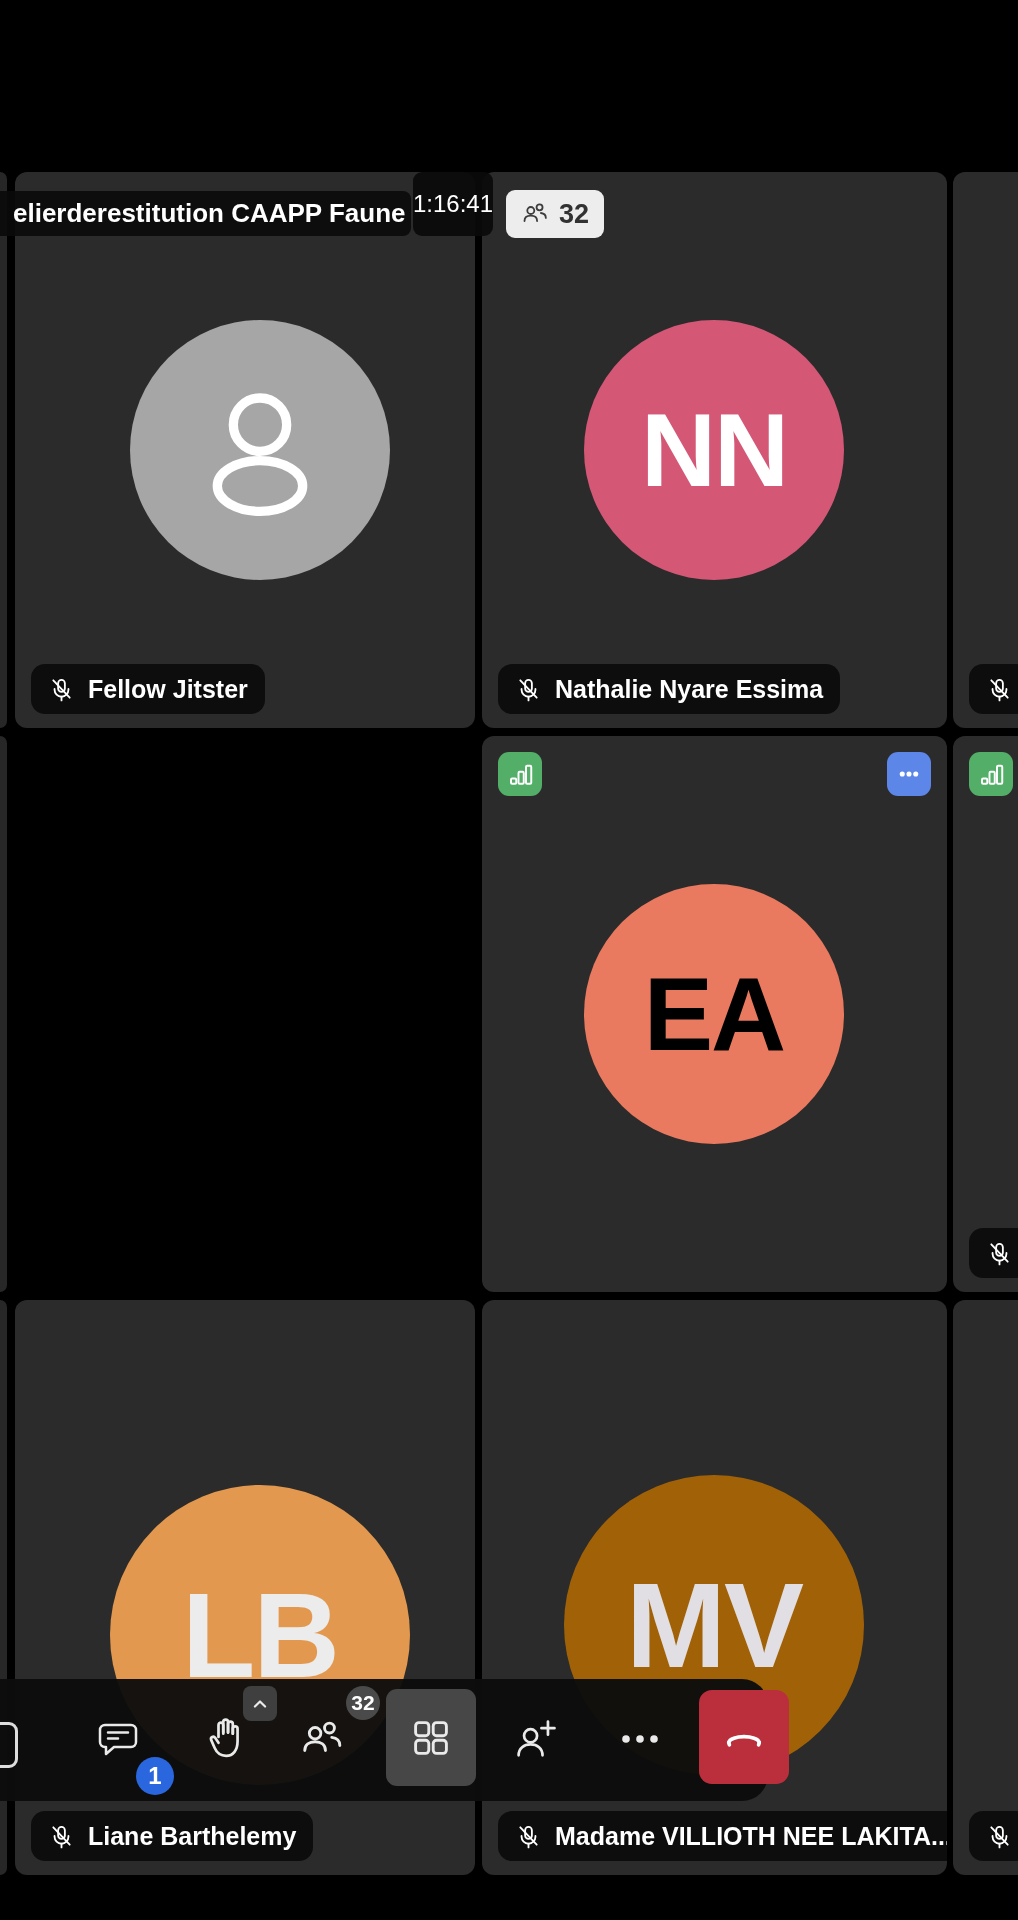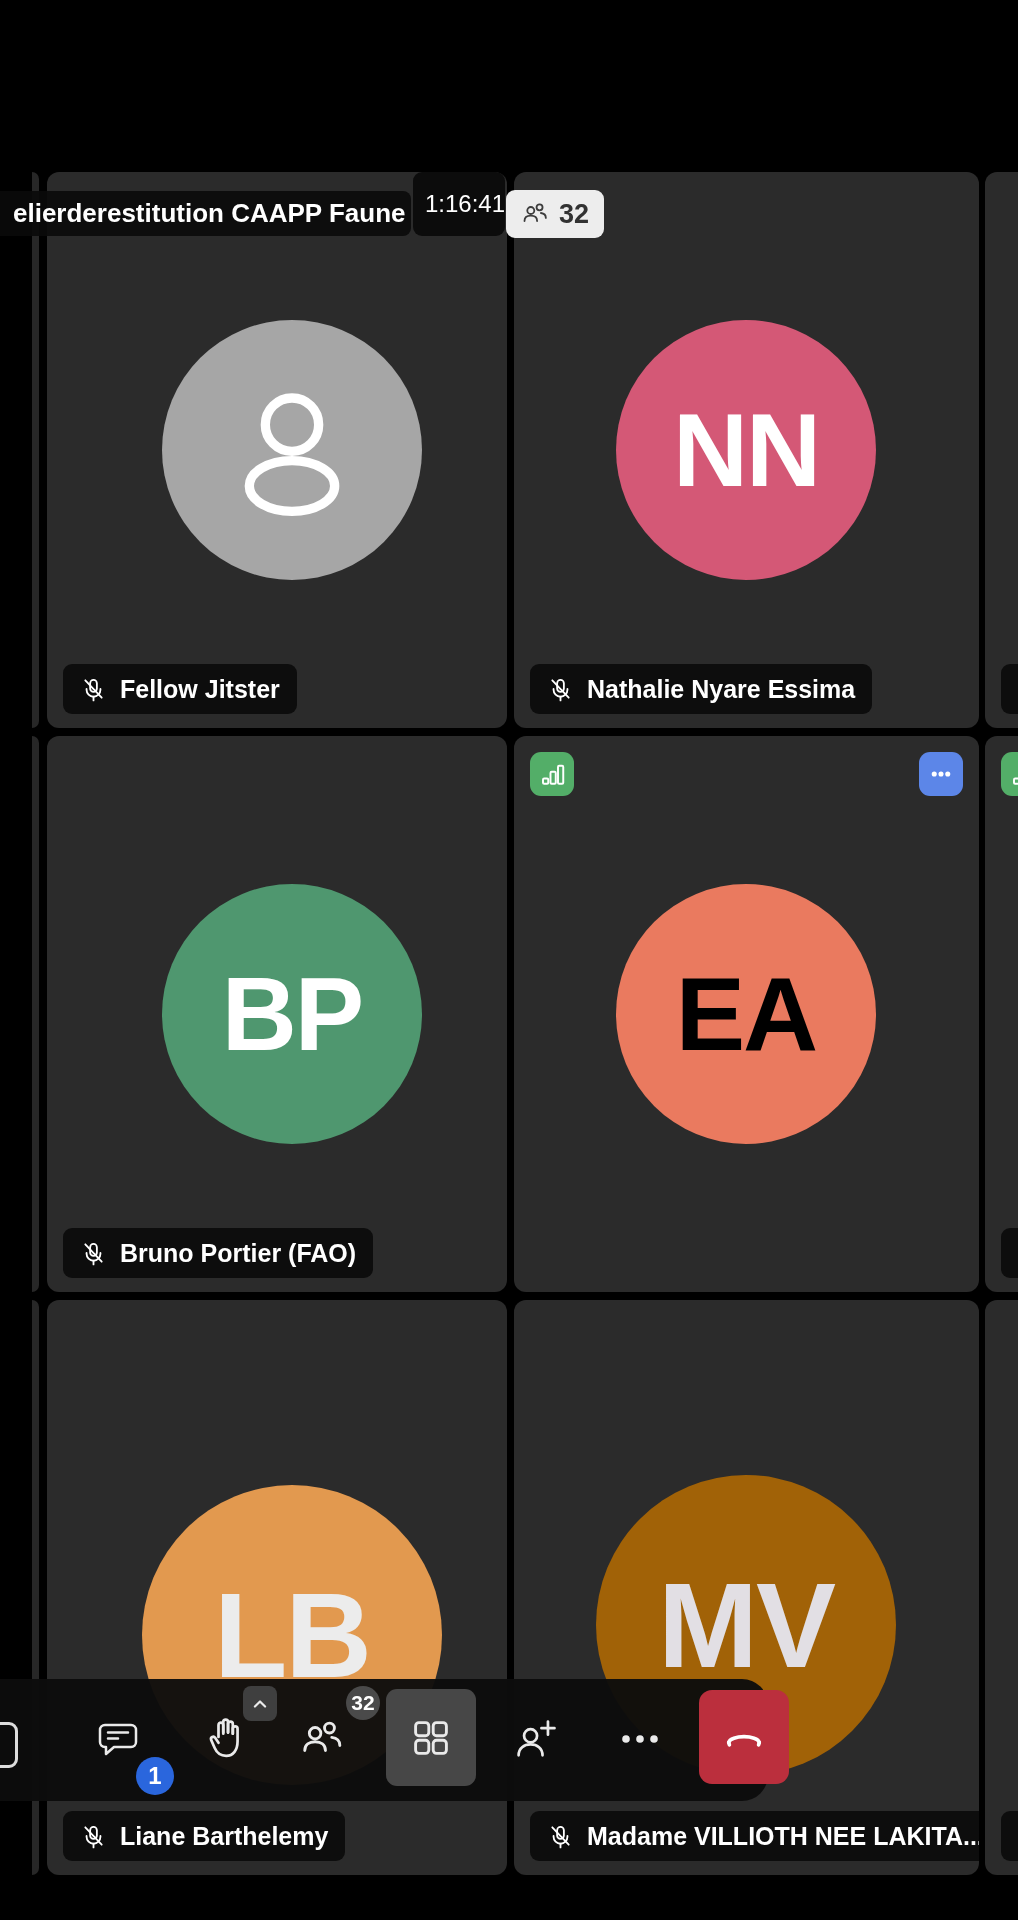--- a/index.html
+++ b/index.html
@@ -1,48 +1,48 @@
 <!DOCTYPE html>
 <html><head>
 <meta charset="utf-8">
 <style>
   html,body{margin:0;padding:0;background:#000;}
   #screen{
     position:relative;width:1018px;height:1920px;background:#000;overflow:hidden;
     font-family:"Liberation Sans",sans-serif;
   }
-  .tile{position:absolute;background:#2b2b2b;border-radius:12px;overflow:hidden;margin-left:32px;}
+  .tile{position:absolute;background:#2b2b2b;border-radius:12px;overflow:hidden;}
   .tile.sliver{background:#272727;border-radius:0 10px 10px 0;}
   .avatar{
     position:absolute;border-radius:50%;display:flex;align-items:center;justify-content:center;
     font-weight:700;letter-spacing:-2px;user-select:none;
   }
   .avatar.size-lg{width:260px;height:260px;font-size:104px;}
   .avatar.size-xl{width:300px;height:300px;font-size:120px;}
   .name-pill{
-    position:absolute;height:50px;background:rgba(8,8,8,.85);border-radius:9px;
+    position:absolute;height:50px;background:rgba(8,8,8,.85);border-radius:14px;
     display:flex;align-items:center;gap:13px;padding:0 17px;color:#fff;
     font-weight:700;font-size:25px;white-space:nowrap;justify-content:center;
   }
   .badge44{
     position:absolute;width:44px;height:44px;border-radius:11px;
     display:flex;align-items:center;justify-content:center;
   }
   .badge-green{background:#53ae68;}
   .badge-blue{background:#5c86e8;}
   
   #conference-bar{
     position:absolute;left:0;top:191px;width:411px;height:45px;background:rgba(10,10,10,.9);
     border-radius:0 8px 8px 0;display:flex;align-items:center;overflow:hidden;
   }
   #conference-bar .title{color:#fff;font-size:26px;font-weight:600;white-space:nowrap;padding-left:13px;}
   #timer-pill{
     position:absolute;left:413px;top:172px;width:80px;height:64px;background:rgba(10,10,10,.92);
     border-radius:9px;display:flex;align-items:center;justify-content:center;
-    color:#fff;font-size:24px;font-weight:400;padding-left:12px;
+    color:#fff;font-size:24px;font-weight:400;
   }
   #participants-pill{
     position:absolute;left:506px;top:190px;height:48px;padding:0 15px;background:#ededed;
     border-radius:9px;display:flex;align-items:center;gap:10px;color:#323232;
     font-size:27px;font-weight:600;
   }
   
   #toolbar{
     position:absolute;left:-30px;top:1679px;width:798px;height:122px;
     background:rgba(13,13,13,.96);border-radius:26px;z-index:20;
@@ -118,34 +118,20 @@
     <div class="name-pill" style="left:16px;bottom:14px">
       <svg class="icon" width="27" height="27" viewBox="0 0 28 28" fill="none" stroke="#fff" stroke-width="1.9" stroke-linecap="round">
         <rect x="10.5" y="4" width="7" height="12.5" rx="3.5"></rect>
         <path d="M6.8 13.5v.8a7.2 7.2 0 0 0 14.4 0v-.8"></path>
         <path d="M14 21.5v3.8"></path>
         <path d="M5.5 4.5 L22.5 22.5"></path>
       </svg>
     </div>
   </div>
 
-  <div class="tile" style="left:15px;top:736px;width:460px;height:556px">
-    <div class="avatar size-lg" style="left: 115px; top: 148px; background-color: rgb(79, 151, 111);">
-      <span style="color: rgb(255, 255, 255);">BP</span>
-    </div>
-    <div class="name-pill" style="left:16px;bottom:14px">
-      <svg class="icon" width="27" height="27" viewBox="0 0 28 28" fill="none" stroke="#fff" stroke-width="1.9" stroke-linecap="round">
-        <rect x="10.5" y="4" width="7" height="12.5" rx="3.5"></rect>
-        <path d="M6.8 13.5v.8a7.2 7.2 0 0 0 14.4 0v-.8"></path>
-        <path d="M14 21.5v3.8"></path>
-        <path d="M5.5 4.5 L22.5 22.5"></path>
-      </svg>
-      <span>Bruno Portier (FAO)</span>
-    </div>
-  </div>
 
   <div class="tile" style="left:482px;top:736px;width:465px;height:556px">
     <div class="badge44 badge-green" style="left:16px;top:16px">
       <svg class="icon" width="30" height="30" viewBox="0 0 40 40" fill="none" stroke="#fff" stroke-width="2.6">
         <rect x="8" y="26" width="7" height="7" rx="1.5"></rect>
         <rect x="18" y="17" width="7" height="16" rx="1.5"></rect>
         <rect x="28" y="9" width="7" height="24" rx="1.5"></rect>
       </svg>
     </div>
     <div class="badge44 badge-blue" style="right:16px;top:16px">

